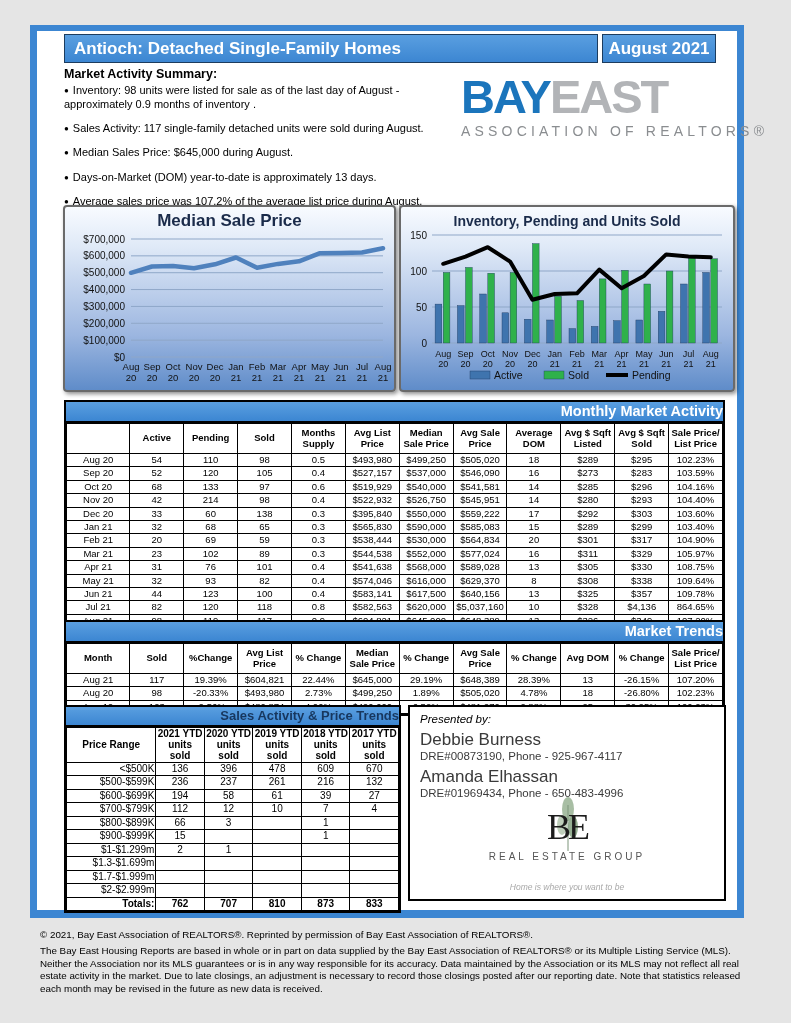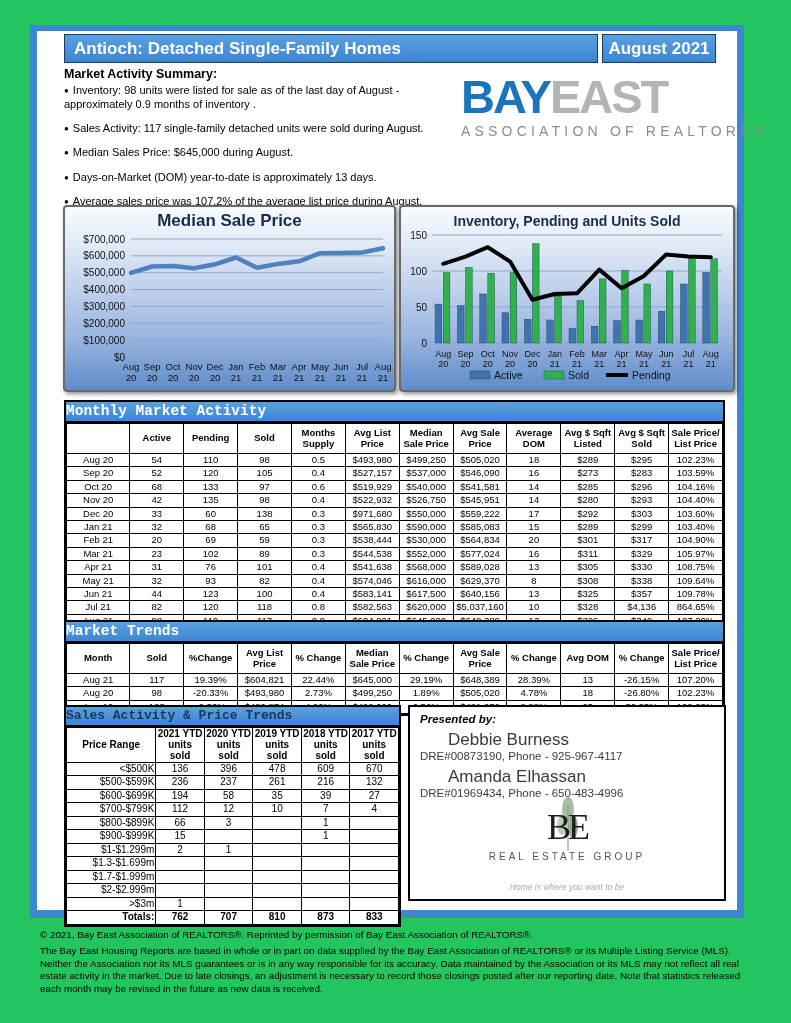--- a/index.html
+++ b/index.html
@@ -1,16 +1,16 @@
 <!DOCTYPE html>
 <html><head>
 <meta charset="utf-8">
 <style>
   html,body{margin:0;padding:0;background:#fff;}
-  .page{position:relative;width:791px;height:1023px;background:#22c55e;font-family:"Liberation Sans",sans-serif;overflow:hidden;}
+  .page{position:relative;width:791px;height:1023px;background:#e5e5e5;font-family:"Liberation Sans",sans-serif;overflow:hidden;}
   .frame{position:absolute;left:30px;top:25px;width:714px;height:893px;box-sizing:border-box;
          border:7px solid #3c86d2;border-top-width:6px;border-bottom-width:8px;background:#fff;}
   
   .titlebar{position:absolute;left:27px;top:3px;width:534px;height:29px;background:linear-gradient(180deg,#5a9fe0,#3c86d2);
             border:1px solid #1c3c5e;box-sizing:border-box;color:#fff;font-weight:bold;font-size:17px;line-height:27px;padding-left:9px;}
   .datebox{position:absolute;left:565px;top:3px;width:114px;height:29px;background:linear-gradient(180deg,#5a9fe0,#3c86d2);
            border:1px solid #1c3c5e;box-sizing:border-box;color:#fff;font-weight:bold;font-size:17px;line-height:27px;text-align:center;}
   
   .summary{position:absolute;left:27px;top:36px;width:396px;color:#000;}
   .summary h3{margin:0 0 3px 0;font-size:12.5px;}
@@ -27,42 +27,42 @@
             background:linear-gradient(180deg,#f8fbff 0%,#dfe9f7 22%,#9cb6e0 70%,#5f8cc9 100%);
             box-shadow:2px 2px 4px rgba(0,0,0,.45);overflow:hidden;}
   #chart1{left:26px;width:333px;}
   #chart2{left:362px;width:336px;}
   .chart-title{text-align:center;font-weight:bold;color:#1a2b4a;padding-top:4px;}
   #chart1 .chart-title{font-size:17px;}
   #chart2 .chart-title{font-size:14px;padding-top:6px;}
   .chart-svg{display:block;margin:0 auto;}
   
   .tbl-wrap{position:absolute;left:27px;width:661px;border:2px solid #000;box-sizing:border-box;background:#fff;}
-  .tbl-title{background:linear-gradient(180deg,#5a9fe0,#3c86d2);color:#fff;font-weight:bold;text-align:left;
-             font-size:14.5px;line-height:19px;border-bottom:2px solid #000;font-family:Liberation Mono, monospace;}
+  .tbl-title{background:linear-gradient(180deg,#5a9fe0,#3c86d2);color:#fff;font-weight:bold;text-align:right;
+             font-size:14.5px;line-height:19px;border-bottom:2px solid #000;}
   table{border-collapse:collapse;width:100%;table-layout:fixed;}
   th,td{border:1px solid #000;font-size:9.5px;text-align:center;padding:0 1px;overflow:hidden;white-space:nowrap;}
   th{font-weight:bold;white-space:normal;line-height:1.12;height:29px;}
   td{height:12.4px;line-height:12.4px;}
   #monthly-wrap{top:369px;}
   #trends-wrap{top:589px;}
   #monthly-table th:first-child, #trends-table th:first-child{width:9.2%;}
   
   #sales-wrap{position:absolute;left:27px;top:674px;width:337px;border:2px solid #000;box-sizing:border-box;background:#fff;}
   #sales-wrap .tbl-title{font-size:13px;line-height:18px;color:#17375e;}
   #sales-table th{height:27px;font-size:10px;}
   #sales-table td{height:12.5px;line-height:12.5px;font-size:10px;}
   #sales-table td:first-child{text-align:right;padding-left:2px;}
   #sales-table th:first-child{width:26%;}
   #sales-table tr.totals-row td{font-weight:bold;}
   
   .presented{position:absolute;left:371px;top:674px;width:318px;height:196px;box-sizing:border-box;border:2px solid #000;
              background:#fff;padding:6px 10px;}
-  .presented .label{font-weight:bold;font-style:italic;font-size:11.5px;}
-  .agent-name{font-size:17px;color:#3a3a3a;margin-top:5px;margin-left:28px;}
+  .presented .label{font-weight:normal;font-style:italic;font-size:11.5px;}
+  .agent-name{font-size:17px;color:#3a3a3a;margin-top:5px;}
   .agent-dre{font-size:11.5px;color:#3a3a3a;}
   .be-logo{text-align:center;margin-top:2px;}
   .be-mark{position:relative;display:inline-block;height:52px;width:60px;}
   .be-leaf{position:absolute;left:18px;top:-4px;}
   .be-letters{position:relative;font-family:"Liberation Serif",serif;font-size:36px;font-weight:400;letter-spacing:-3px;color:#1c1c1c;line-height:52px;}
   .be-text{font-size:10px;letter-spacing:3px;color:#555;margin-top:-2px;}
   .be-tag{font-family:Liberation Sans, sans-serif;font-style:italic;font-size:8.5px;color:#a9a9a9;margin-top:20px;}
   
   .footer{position:absolute;left:40px;top:929px;width:711px;text-align:left;color:#000;}
   .footer .line1{font-size:9.8px;margin-bottom:5px;}
@@ -273,38 +273,38 @@
               <td>$540,000</td>
               <td>$541,581</td>
               <td>14</td>
               <td>$285</td>
               <td>$296</td>
               <td>104.16%</td>
             </tr>
             <tr>
               <td>Nov 20</td>
               <td>42</td>
-              <td>135</td>
+              <td>214</td>
               <td>98</td>
               <td>0.4</td>
               <td>$522,932</td>
               <td>$526,750</td>
               <td>$545,951</td>
               <td>14</td>
               <td>$280</td>
               <td>$293</td>
               <td>104.40%</td>
             </tr>
             <tr>
               <td>Dec 20</td>
               <td>33</td>
               <td>60</td>
               <td>138</td>
               <td>0.3</td>
-              <td>$971,680</td>
+              <td>$395,840</td>
               <td>$550,000</td>
               <td>$559,222</td>
               <td>17</td>
               <td>$292</td>
               <td>$303</td>
               <td>103.60%</td>
             </tr>
             <tr>
               <td>Jan 21</td>
               <td>32</td>
@@ -514,21 +514,21 @@
               <td>236</td>
               <td>237</td>
               <td>261</td>
               <td>216</td>
               <td>132</td>
             </tr>
             <tr>
               <td>$600-$699K</td>
               <td>194</td>
               <td>58</td>
-              <td>35</td>
+              <td>61</td>
               <td>39</td>
               <td>27</td>
             </tr>
             <tr>
               <td>$700-$799K</td>
               <td>112</td>
               <td>12</td>
               <td>10</td>
               <td>7</td>
               <td>4</td>
@@ -569,28 +569,20 @@
               <td>$1.7-$1.999m</td>
               <td></td>
               <td></td>
               <td></td>
               <td></td>
               <td></td>
             </tr>
             <tr>
               <td>$2-$2.999m</td>
               <td></td>
-              <td></td>
-              <td></td>
-              <td></td>
-              <td></td>
-            </tr>
-            <tr>
-              <td>&gt;$3m</td>
-              <td>1</td>
               <td></td>
               <td></td>
               <td></td>
               <td></td>
             </tr>
             <tr class="totals-row">
               <td>Totals:</td>
               <td>762</td>
               <td>707</td>
               <td>810</td>

